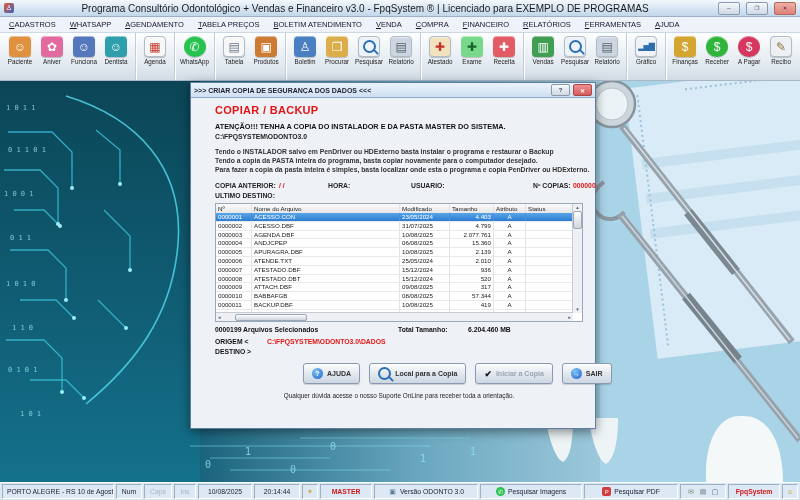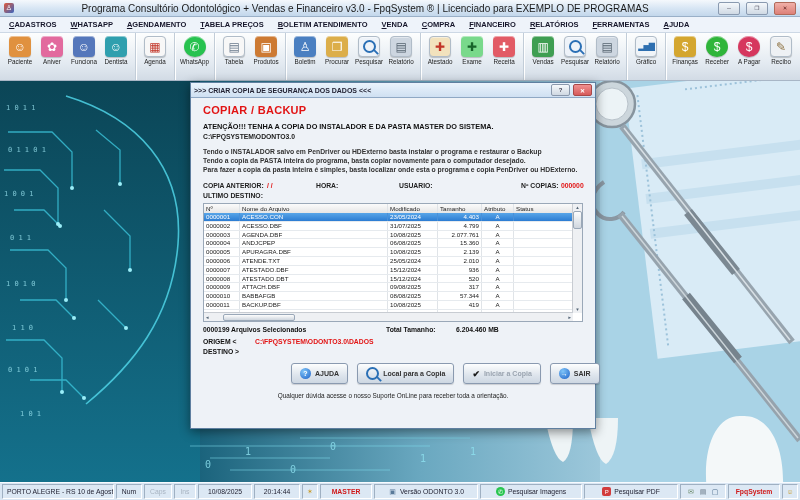--- a/index.html
+++ b/index.html
@@ -9,21 +9,21 @@
   .titlebar{position:relative;z-index:4;height:16px;display:flex;align-items:center;gap:4px;padding:0 4px;
     background:linear-gradient(#f4f8fc,#d8e6f4 50%,#c3d7eb);border-bottom:1px solid #9ab0c8;}
   .app-icon{width:10px;height:10px;border-radius:2px;background:linear-gradient(135deg,#e05a3a,#3a66c0);
     color:#fff;font-size:7px;line-height:10px;text-align:center;flex:0 0 auto;}
   .title-text{flex:1;font-size:10px;color:#1a1a1a;white-space:nowrap;overflow:hidden;text-align:center;}
   .win-btn{width:20px;height:11px;border:1px solid #8a9ab0;border-radius:2px;display:flex;align-items:center;
     justify-content:center;font-size:5.5px;color:#445;background:linear-gradient(#f5f8fb,#cfd9e4);margin-left:2px;}
   .win-btn.close{background:linear-gradient(#f0b0a8,#dd8078);border-color:#b06a5a;color:#5a1d1d;}
   .menubar{position:relative;z-index:4;height:15px;display:flex;align-items:center;padding:0 2px;
     background:#eef3fa;border-bottom:1px solid #cdd8e5;}
-  .menu-item{padding:0 7px;font-size:7.5px;font-weight:bold;color:#15152a;white-space:nowrap;}
+  .menu-item{padding:0 7px;font-size:7.5px;font-weight:normal;color:#15152a;white-space:nowrap;}
   .menu-item u{text-decoration:underline;}
   .toolbar{position:relative;z-index:4;height:47px;display:flex;align-items:stretch;padding:0 1px;
     background:linear-gradient(#fdfefe,#e3eaf1 65%,#d2dbe5);border-bottom:1px solid #a8b6c6;}
   .tb-group{display:flex;align-items:flex-start;padding:2px 3px;border-right:1px solid #c2cdd8;box-shadow:1px 0 0 #fff;}
   .tb-btn{display:flex;flex-direction:column;align-items:center;min-width:28px;padding:1px 2px;}
   .ticon{width:22px;height:21px;border-radius:4px;display:flex;align-items:center;justify-content:center;
     font-size:12px;color:#fff;box-shadow:inset 0 1px 0 rgba(255,255,255,.45),0 1px 1px rgba(0,0,0,.2);}
   .ticon.brd{border:1px solid #b0bcc8;box-sizing:border-box;}
   .ticon.round{border-radius:50%;}
   .ticon.small-glyph{font-size:8px;letter-spacing:-1px;}
@@ -35,21 +35,21 @@
   .bg-art{position:absolute;left:0;top:0;z-index:0;}
   
   .dialog{position:absolute;left:190px;top:82px;width:406px;height:347px;z-index:5;background:#eef2f7;
     border:1px solid #5f7fa0;box-shadow:0 3px 10px rgba(0,0,0,.45);box-sizing:border-box;}
   .dlg-title{height:14px;display:flex;align-items:center;background:linear-gradient(#eaf3fc,#cfe0f2);
     border-bottom:1px solid #8fa8c4;padding:0 3px;font-size:7px;font-weight:bold;color:#223;}
   .dlg-title-text{flex:1;white-space:nowrap;overflow:hidden;}
   .dlg-btn{width:17px;height:10px;border-radius:2px;display:flex;align-items:center;justify-content:center;
     font-size:6px;margin-left:3px;border:1px solid #8a98ac;background:linear-gradient(#f6f9fc,#cfd8e2);color:#445;}
   .dlg-btn.close{background:linear-gradient(#f09090,#d65a5a);border-color:#a84848;color:#fff;}
-  .dlg-body{padding:0 12px;}
+  .dlg-body{padding:0 12px;margin-left:12px;}
   .dlg-heading{margin-top:6px;font-size:11px;font-weight:bold;color:#e21414;letter-spacing:.3px;}
   .dlg-warning{margin-top:6px;font-size:7.3px;font-weight:bold;color:#111;}
   .dlg-path{margin-top:2px;font-size:6.8px;font-weight:bold;color:#222;}
   .dlg-info{margin-top:7px;}
   .dlg-info div{font-size:6.8px;font-weight:bold;color:#333;line-height:9px;white-space:nowrap;}
   .dlg-meta{position:relative;margin-top:8px;height:9px;font-size:6.8px;font-weight:bold;color:#222;}
   .dlg-meta span{position:absolute;top:0;white-space:nowrap;}
   .m-pc{left:0}.m-pcv{left:64px}.m-h{left:113px}.m-u{left:196px}.m-nc{left:318px}.m-ncv{left:358px}
   .red{color:#e21414;}
   .dlg-meta2{margin-top:1px;font-size:6.8px;font-weight:bold;color:#222;}

